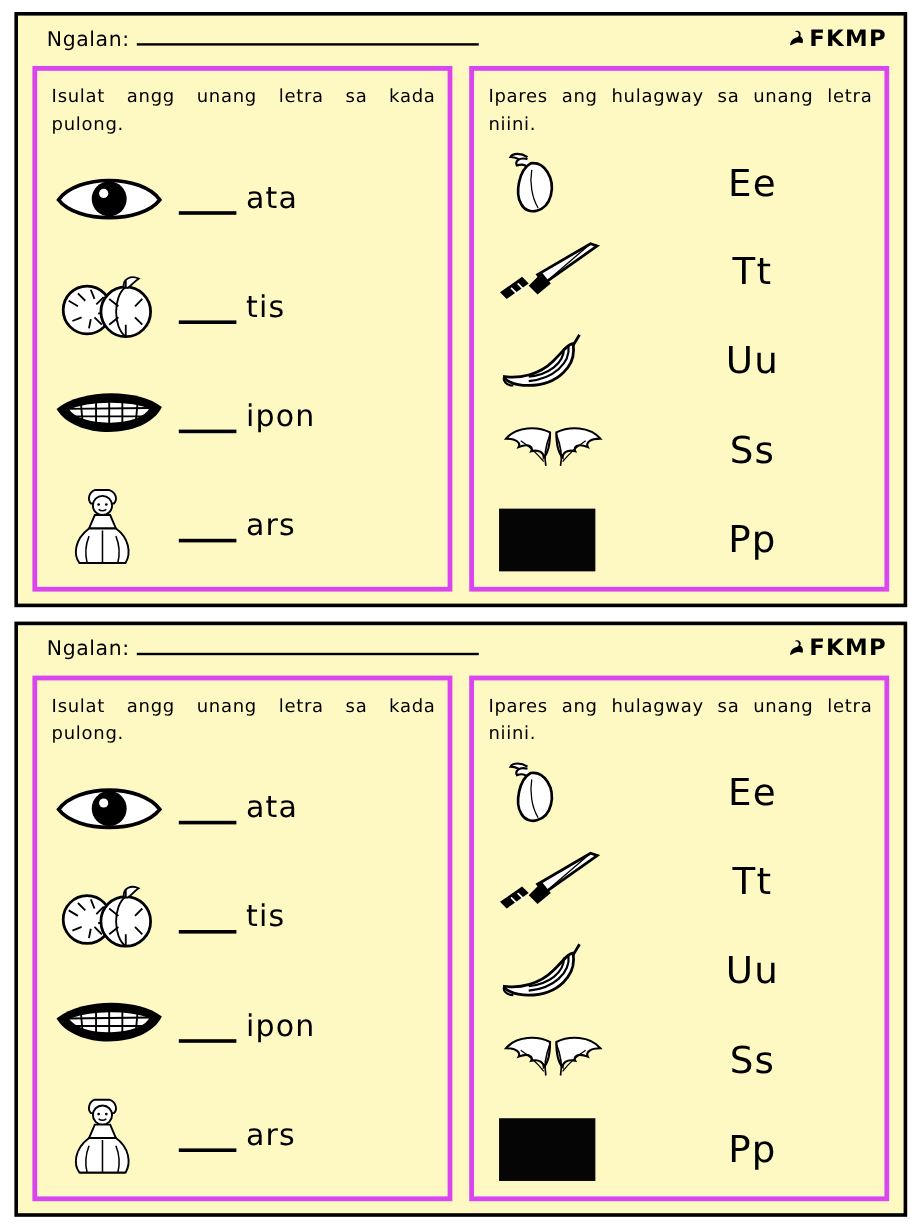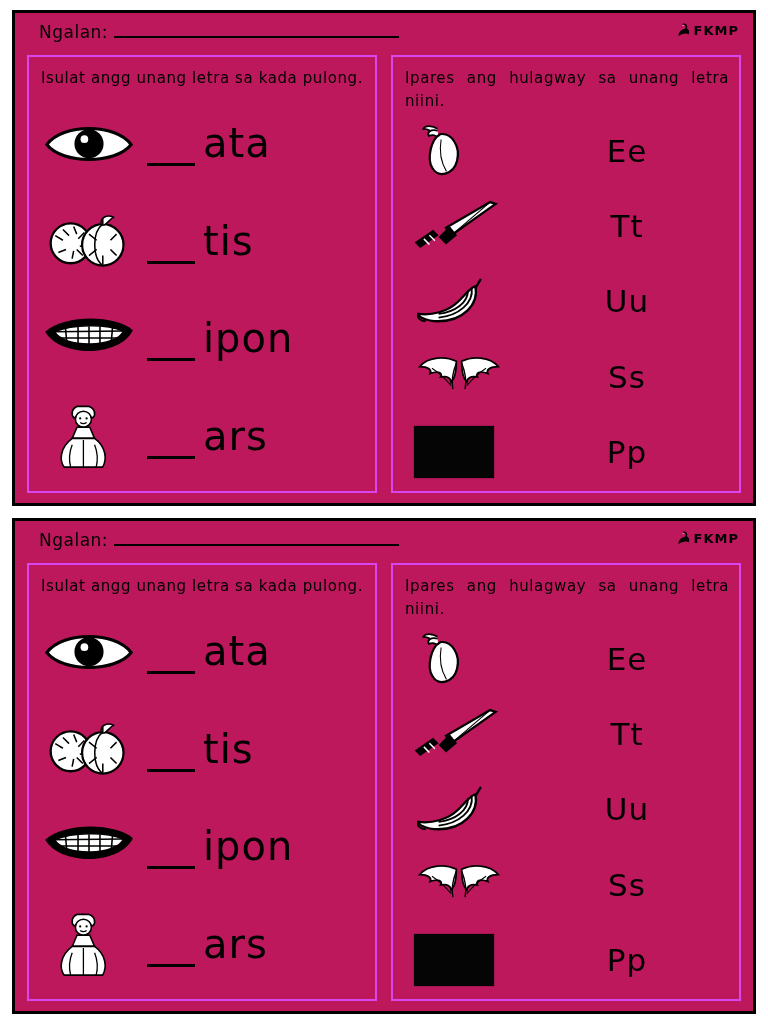--- a/index.html
+++ b/index.html
@@ -24,21 +24,21 @@
     gap: 12px;
   }
   .worksheet {
     flex: 1 1 0;
     border: 3px solid #000;
     box-sizing: border-box;
     padding: 8px 10px 10px 10px;
     display: flex;
     flex-direction: column;
     position: relative;
-    background: #be185d;
+    background: #fef9c3;
   }
   
   .ws-header {
     display: flex;
     align-items: flex-start;
     justify-content: space-between;
     height: 34px;
     flex: 0 0 auto;
   }
   .name-row {
@@ -57,39 +57,39 @@
     width: 285px;
     border-bottom: 2px solid #000;
     height: 15px;
     margin-left: 6px;
   }
   .brand {
     display: flex;
     align-items: center;
     gap: 2px;
     padding-right: 4px;
-    font-size: 13px;
+    font-size: 19px;
     font-weight: bold;
     letter-spacing: 1px;
   }
   .brand .logo {
     width: 18px;
     height: 18px;
     display: inline-block;
   }
   
   .panels {
     flex: 1 1 auto;
     display: flex;
     gap: 14px;
     padding: 0 2px 0 2px;
   }
   .panel {
     flex: 1 1 0;
-    border: 2px solid #d946ef;
+    border: 4px solid #d946ef;
     box-sizing: border-box;
     padding: 10px 10px 6px 12px;
     display: flex;
     flex-direction: column;
   }
   .instruction {
     font-size: 15px;
     line-height: 1.55;
     letter-spacing: .6px;
     margin-bottom: 2px;
@@ -117,21 +117,21 @@
     height: 68px;
     flex: 0 0 96px;
     display: flex;
     align-items: center;
     justify-content: center;
   }
   .word {
     display: flex;
     align-items: flex-end;
     gap: 8px;
-    font-size: 40px;
+    font-size: 25px;
     letter-spacing: 1px;
     font-family: "DejaVu Sans", sans-serif;
     justify-content: flex-end;
   }
   .blank {
     display: inline-block;
     width: 48px;
     border-bottom: 3px solid #000;
     height: 20px;
   }

